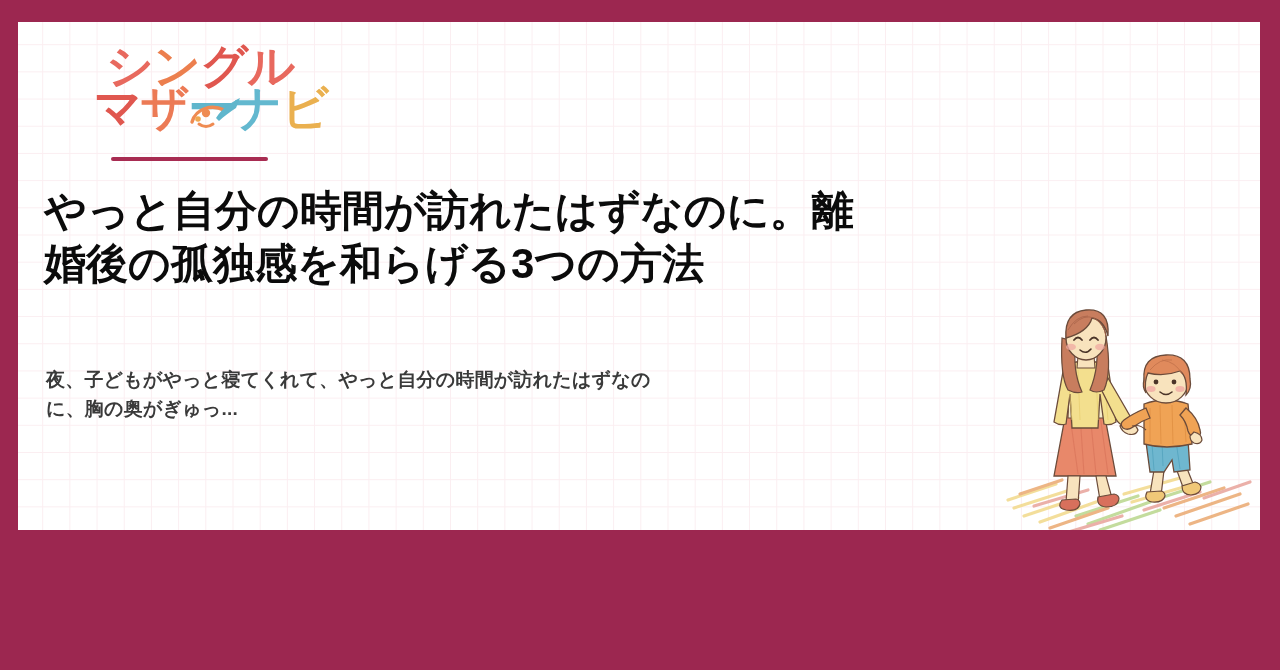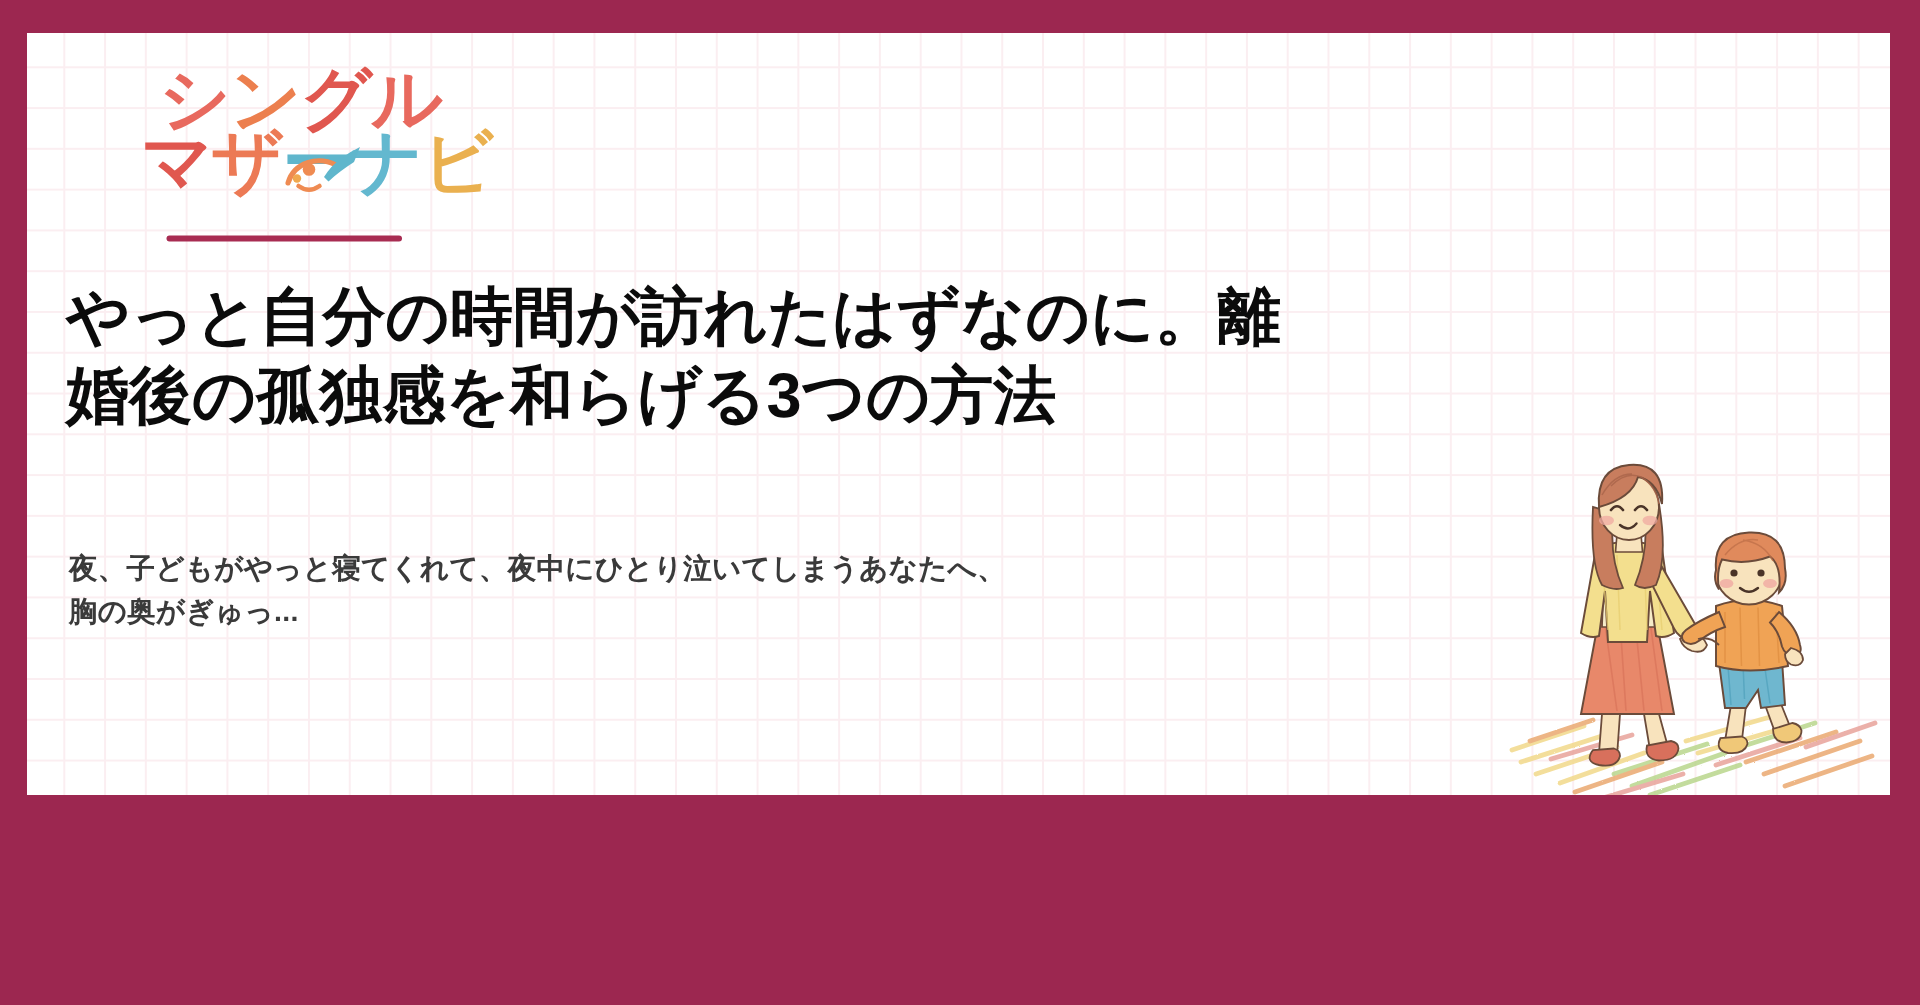--- a/index.html
+++ b/index.html
@@ -79,21 +79,21 @@
         <path d="M30 26 C36 16, 46 10, 54 6 L50 16 C44 20, 38 24, 33 29 Z" fill="#5fb6cc"></path>
         <circle cx="20" cy="21" r="4.2" fill="#ef8b52"></circle>
         <circle cx="12" cy="27" r="2.8" fill="#f0a84f"></circle>
         <path d="M13 32 q7 5 14 0" stroke="#ef8b52" stroke-width="3" fill="none" stroke-linecap="round"></path>
       </svg>
 
       <div class="logo-underline" style="background: rgb(168, 44, 82);"></div>
     </div>
 
     <h1 class="title" style="color: rgb(11, 11, 11);">やっと自分の時間が訪れたはずなのに。離婚後の孤独感を和らげる3つの方法</h1>
-    <p class="subtitle" style="color: rgb(58, 58, 58);">夜、子どもがやっと寝てくれて、夜中にひとり泣いてしまうあなたへ、胸の奥がぎゅっ...</p>
+    <p class="subtitle" style="color: rgb(58, 58, 58);">夜、子どもがやっと寝てくれて、やっと自分の時間が訪れたはずなのに、胸の奥がぎゅっ...</p>
 
     <div class="illus">
       <svg viewBox="0 0 250 240">
         <defs>
           <filter id="rough" x="-20%" y="-20%" width="140%" height="140%">
             <feTurbulence type="fractalNoise" baseFrequency="0.9" numOctaves="3" result="n"></feTurbulence>
             <feDisplacementMap in="SourceGraphic" in2="n" scale="1.1"></feDisplacementMap>
           </filter>
         </defs>
 

